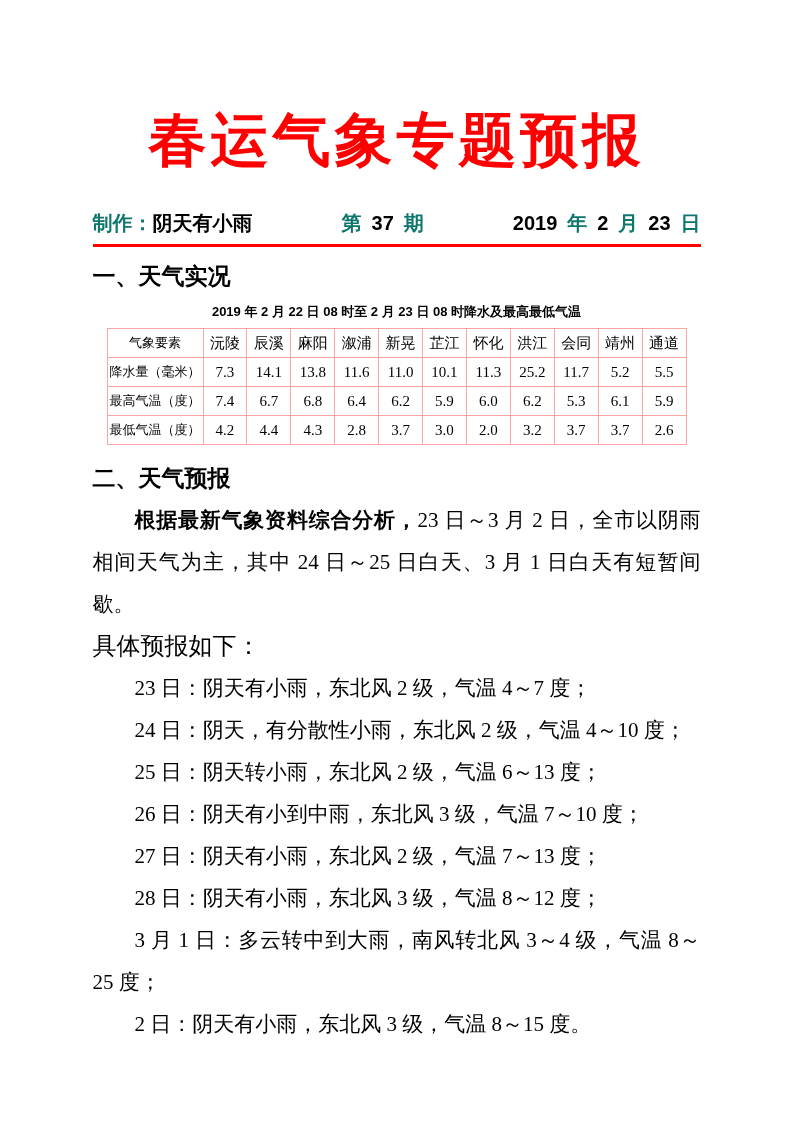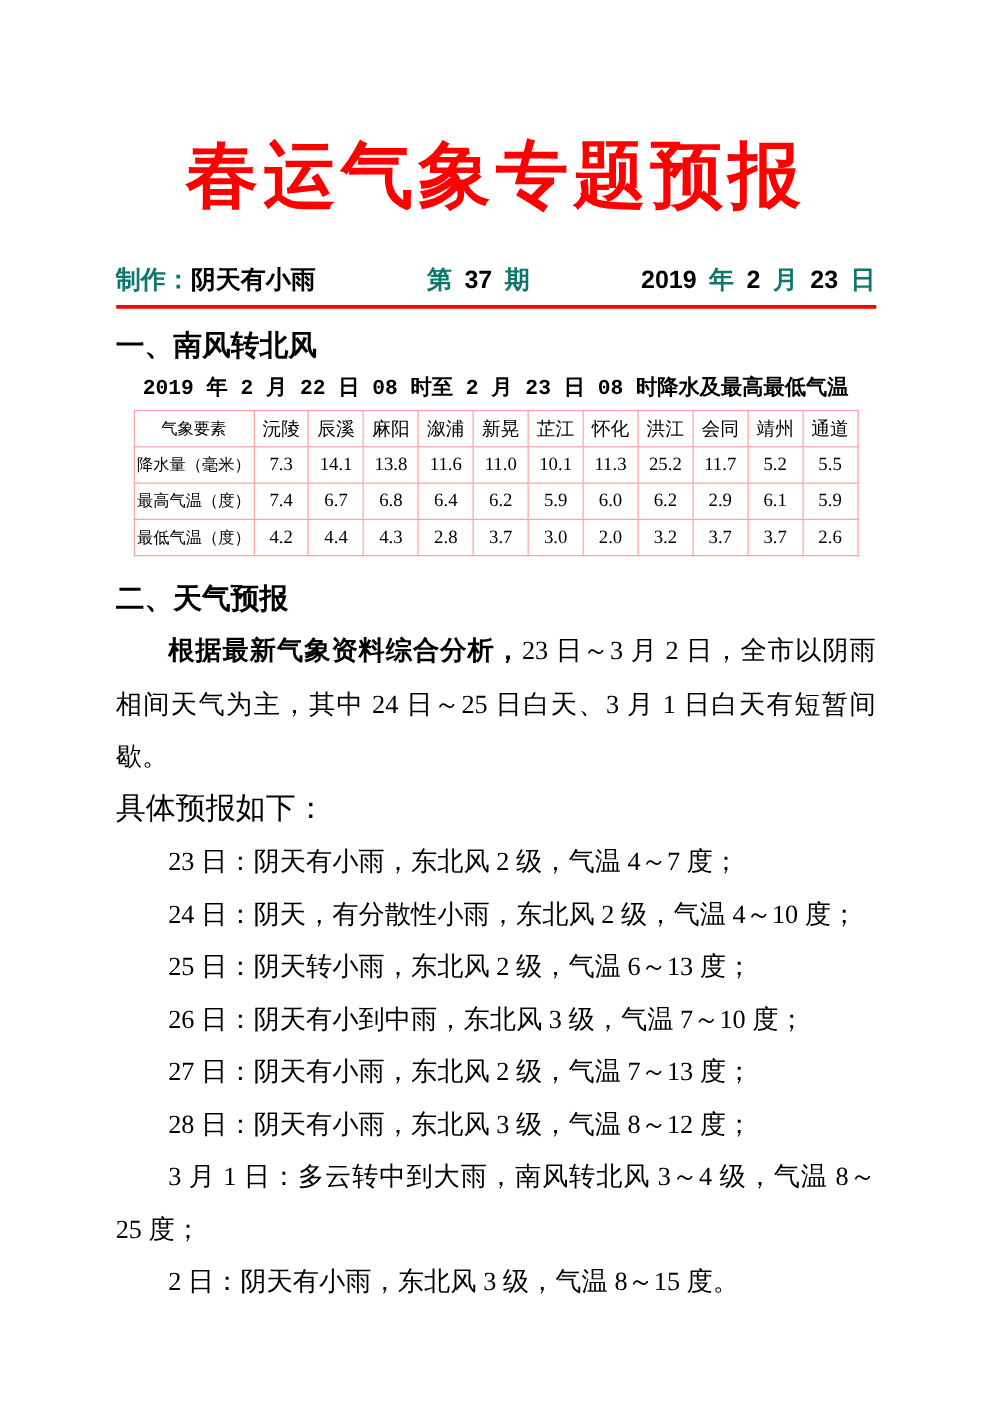--- a/index.html
+++ b/index.html
@@ -29,22 +29,22 @@
 
   .sec-heading {
     margin:13px 0 0 0; font-size:23px; font-weight:bold;
     font-family:"Liberation Sans","DejaVu Sans",sans-serif;
     line-height:32px;
   }
   .sec-heading.second { margin-top:17px; }
 
   .table-caption {
     margin-top:8px; text-align:center;
-    font-size:17px; font-weight:bold; line-height:24px;
-    font-family:Liberation Mono, monospace;
+    font-size:13px; font-weight:bold; line-height:24px;
+    font-family:Liberation Sans, sans-serif;
   }
 
   table.weather {
     width:580px; margin:4px auto 0; border-collapse:collapse;
     table-layout:fixed;
   }
   table.weather th, table.weather td {
     border:1px solid #fca5a5; height:28px; padding:0 1px;
     text-align:center; vertical-align:middle;
     font-size:15px; font-weight:normal;
@@ -85,21 +85,21 @@
       <span class="red">年</span>
       <span>2</span>
       <span class="red">月</span>
       <span>23</span>
       <span class="red">日</span>
     </div>
   </div>
 
   <div class="red-rule"></div>
 
-  <h2 class="sec-heading">一、南风转北风</h2>
+  <h2 class="sec-heading">一、天气实况</h2>
 
   <div class="table-caption">2019 年 2 月 22 日 08 时至 2 月 23 日 08 时降水及最高最低气温</div>
 
   <table class="weather">
     <colgroup>
       <col class="first">
         <col>
         <col>
         <col>
         <col>
@@ -143,21 +143,21 @@
       <tr>
         <td class="rowlabel">最高气温（度）</td>
         <td>7.4</td>
         <td>6.7</td>
         <td>6.8</td>
         <td>6.4</td>
         <td>6.2</td>
         <td>5.9</td>
         <td>6.0</td>
         <td>6.2</td>
-        <td>2.9</td>
+        <td>5.3</td>
         <td>6.1</td>
         <td>5.9</td>
       </tr>
       <tr>
         <td class="rowlabel">最低气温（度）</td>
         <td>4.2</td>
         <td>4.4</td>
         <td>4.3</td>
         <td>2.8</td>
         <td>3.7</td>

